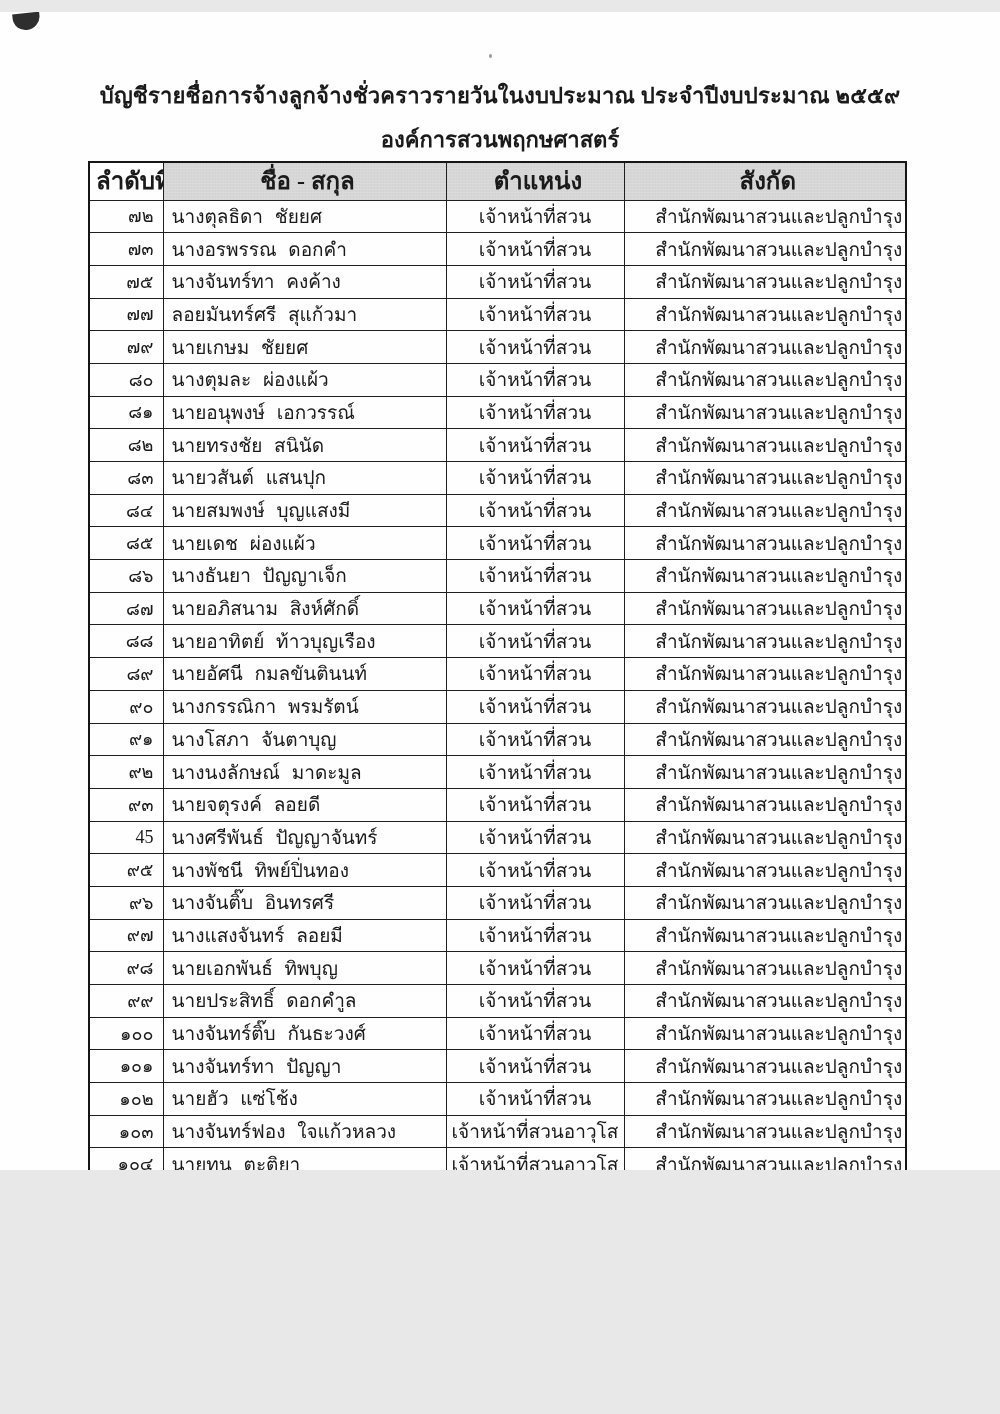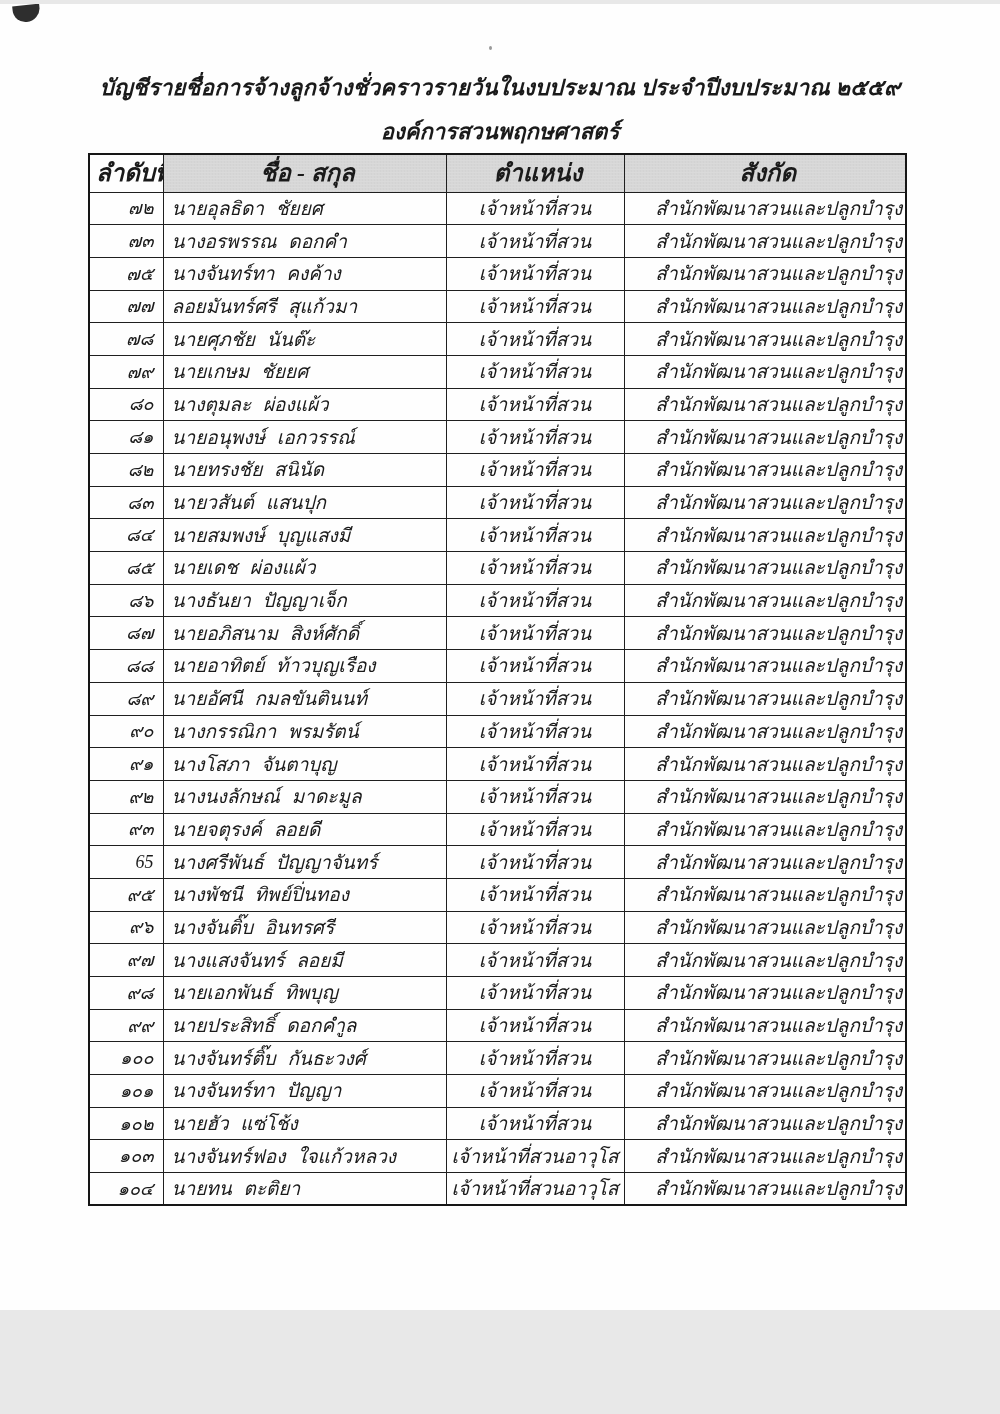--- a/index.html
+++ b/index.html
@@ -2,26 +2,25 @@
 <html><head>
 <meta charset="utf-8">
 <style>
   * { margin: 0; padding: 0; box-sizing: border-box; }
   html, body { background: #e8e8e8; }
   body { font-family: "Liberation Serif", "DejaVu Serif", serif; }
 
   .page {
     position: relative;
     width: 1000px;
-    height: 1306px;
+    height: 1158px;
     background: #fefefe;
-    margin: 4px auto;
+    margin: 12px auto;
     overflow: hidden;
     color: #1a1a1a;
-    font-style: italic;
   }
 
   .scan-smudge {
     position: absolute;
     left: 13px;
     top: 1px;
     width: 27px;
     height: 17px;
     background: #1c1c1c;
     border-radius: 0 0 60% 55% / 0 0 90% 85%;
@@ -124,21 +123,21 @@
       <tr>
         <th>ลำดับที่</th>
         <th class="shaded">ชื่อ - สกุล</th>
         <th class="shaded">ตำแหน่ง</th>
         <th class="shaded">สังกัด</th>
       </tr>
     </thead>
     <tbody>
         <tr>
     <td class="cell-no">๗๒</td>
-    <td class="cell-name">นายอุลธิดา ชัยยศ</td>
+    <td class="cell-name">นางตุลธิดา ชัยยศ</td>
     <td class="cell-pos">เจ้าหน้าที่สวน</td>
     <td class="cell-aff">สำนักพัฒนาสวนและปลูกบำรุง</td>
   </tr>
         <tr>
     <td class="cell-no">๗๓</td>
     <td class="cell-name">นางอรพรรณ ดอกคำ</td>
     <td class="cell-pos">เจ้าหน้าที่สวน</td>
     <td class="cell-aff">สำนักพัฒนาสวนและปลูกบำรุง</td>
   </tr>
         <tr>
@@ -147,26 +146,20 @@
     <td class="cell-pos">เจ้าหน้าที่สวน</td>
     <td class="cell-aff">สำนักพัฒนาสวนและปลูกบำรุง</td>
   </tr>
         <tr>
     <td class="cell-no">๗๗</td>
     <td class="cell-name">ลอยมันทร์ศรี สุแก้วมา</td>
     <td class="cell-pos">เจ้าหน้าที่สวน</td>
     <td class="cell-aff">สำนักพัฒนาสวนและปลูกบำรุง</td>
   </tr>
         <tr>
-    <td class="cell-no">๗๘</td>
-    <td class="cell-name">นายศุภชัย นันต๊ะ</td>
-    <td class="cell-pos">เจ้าหน้าที่สวน</td>
-    <td class="cell-aff">สำนักพัฒนาสวนและปลูกบำรุง</td>
-  </tr>
-        <tr>
     <td class="cell-no">๗๙</td>
     <td class="cell-name">นายเกษม ชัยยศ</td>
     <td class="cell-pos">เจ้าหน้าที่สวน</td>
     <td class="cell-aff">สำนักพัฒนาสวนและปลูกบำรุง</td>
   </tr>
         <tr>
     <td class="cell-no">๘๐</td>
     <td class="cell-name">นางตุมละ ผ่องแผ้ว</td>
     <td class="cell-pos">เจ้าหน้าที่สวน</td>
     <td class="cell-aff">สำนักพัฒนาสวนและปลูกบำรุง</td>
@@ -243,21 +236,21 @@
     <td class="cell-pos">เจ้าหน้าที่สวน</td>
     <td class="cell-aff">สำนักพัฒนาสวนและปลูกบำรุง</td>
   </tr>
         <tr>
     <td class="cell-no">๙๓</td>
     <td class="cell-name">นายจตุรงค์ ลอยดี</td>
     <td class="cell-pos">เจ้าหน้าที่สวน</td>
     <td class="cell-aff">สำนักพัฒนาสวนและปลูกบำรุง</td>
   </tr>
         <tr>
-    <td class="cell-no">65</td>
+    <td class="cell-no">45</td>
     <td class="cell-name">นางศรีพันธ์ ปัญญาจันทร์</td>
     <td class="cell-pos">เจ้าหน้าที่สวน</td>
     <td class="cell-aff">สำนักพัฒนาสวนและปลูกบำรุง</td>
   </tr>
         <tr>
     <td class="cell-no">๙๕</td>
     <td class="cell-name">นางพัชนี ทิพย์ปิ่นทอง</td>
     <td class="cell-pos">เจ้าหน้าที่สวน</td>
     <td class="cell-aff">สำนักพัฒนาสวนและปลูกบำรุง</td>
   </tr>

